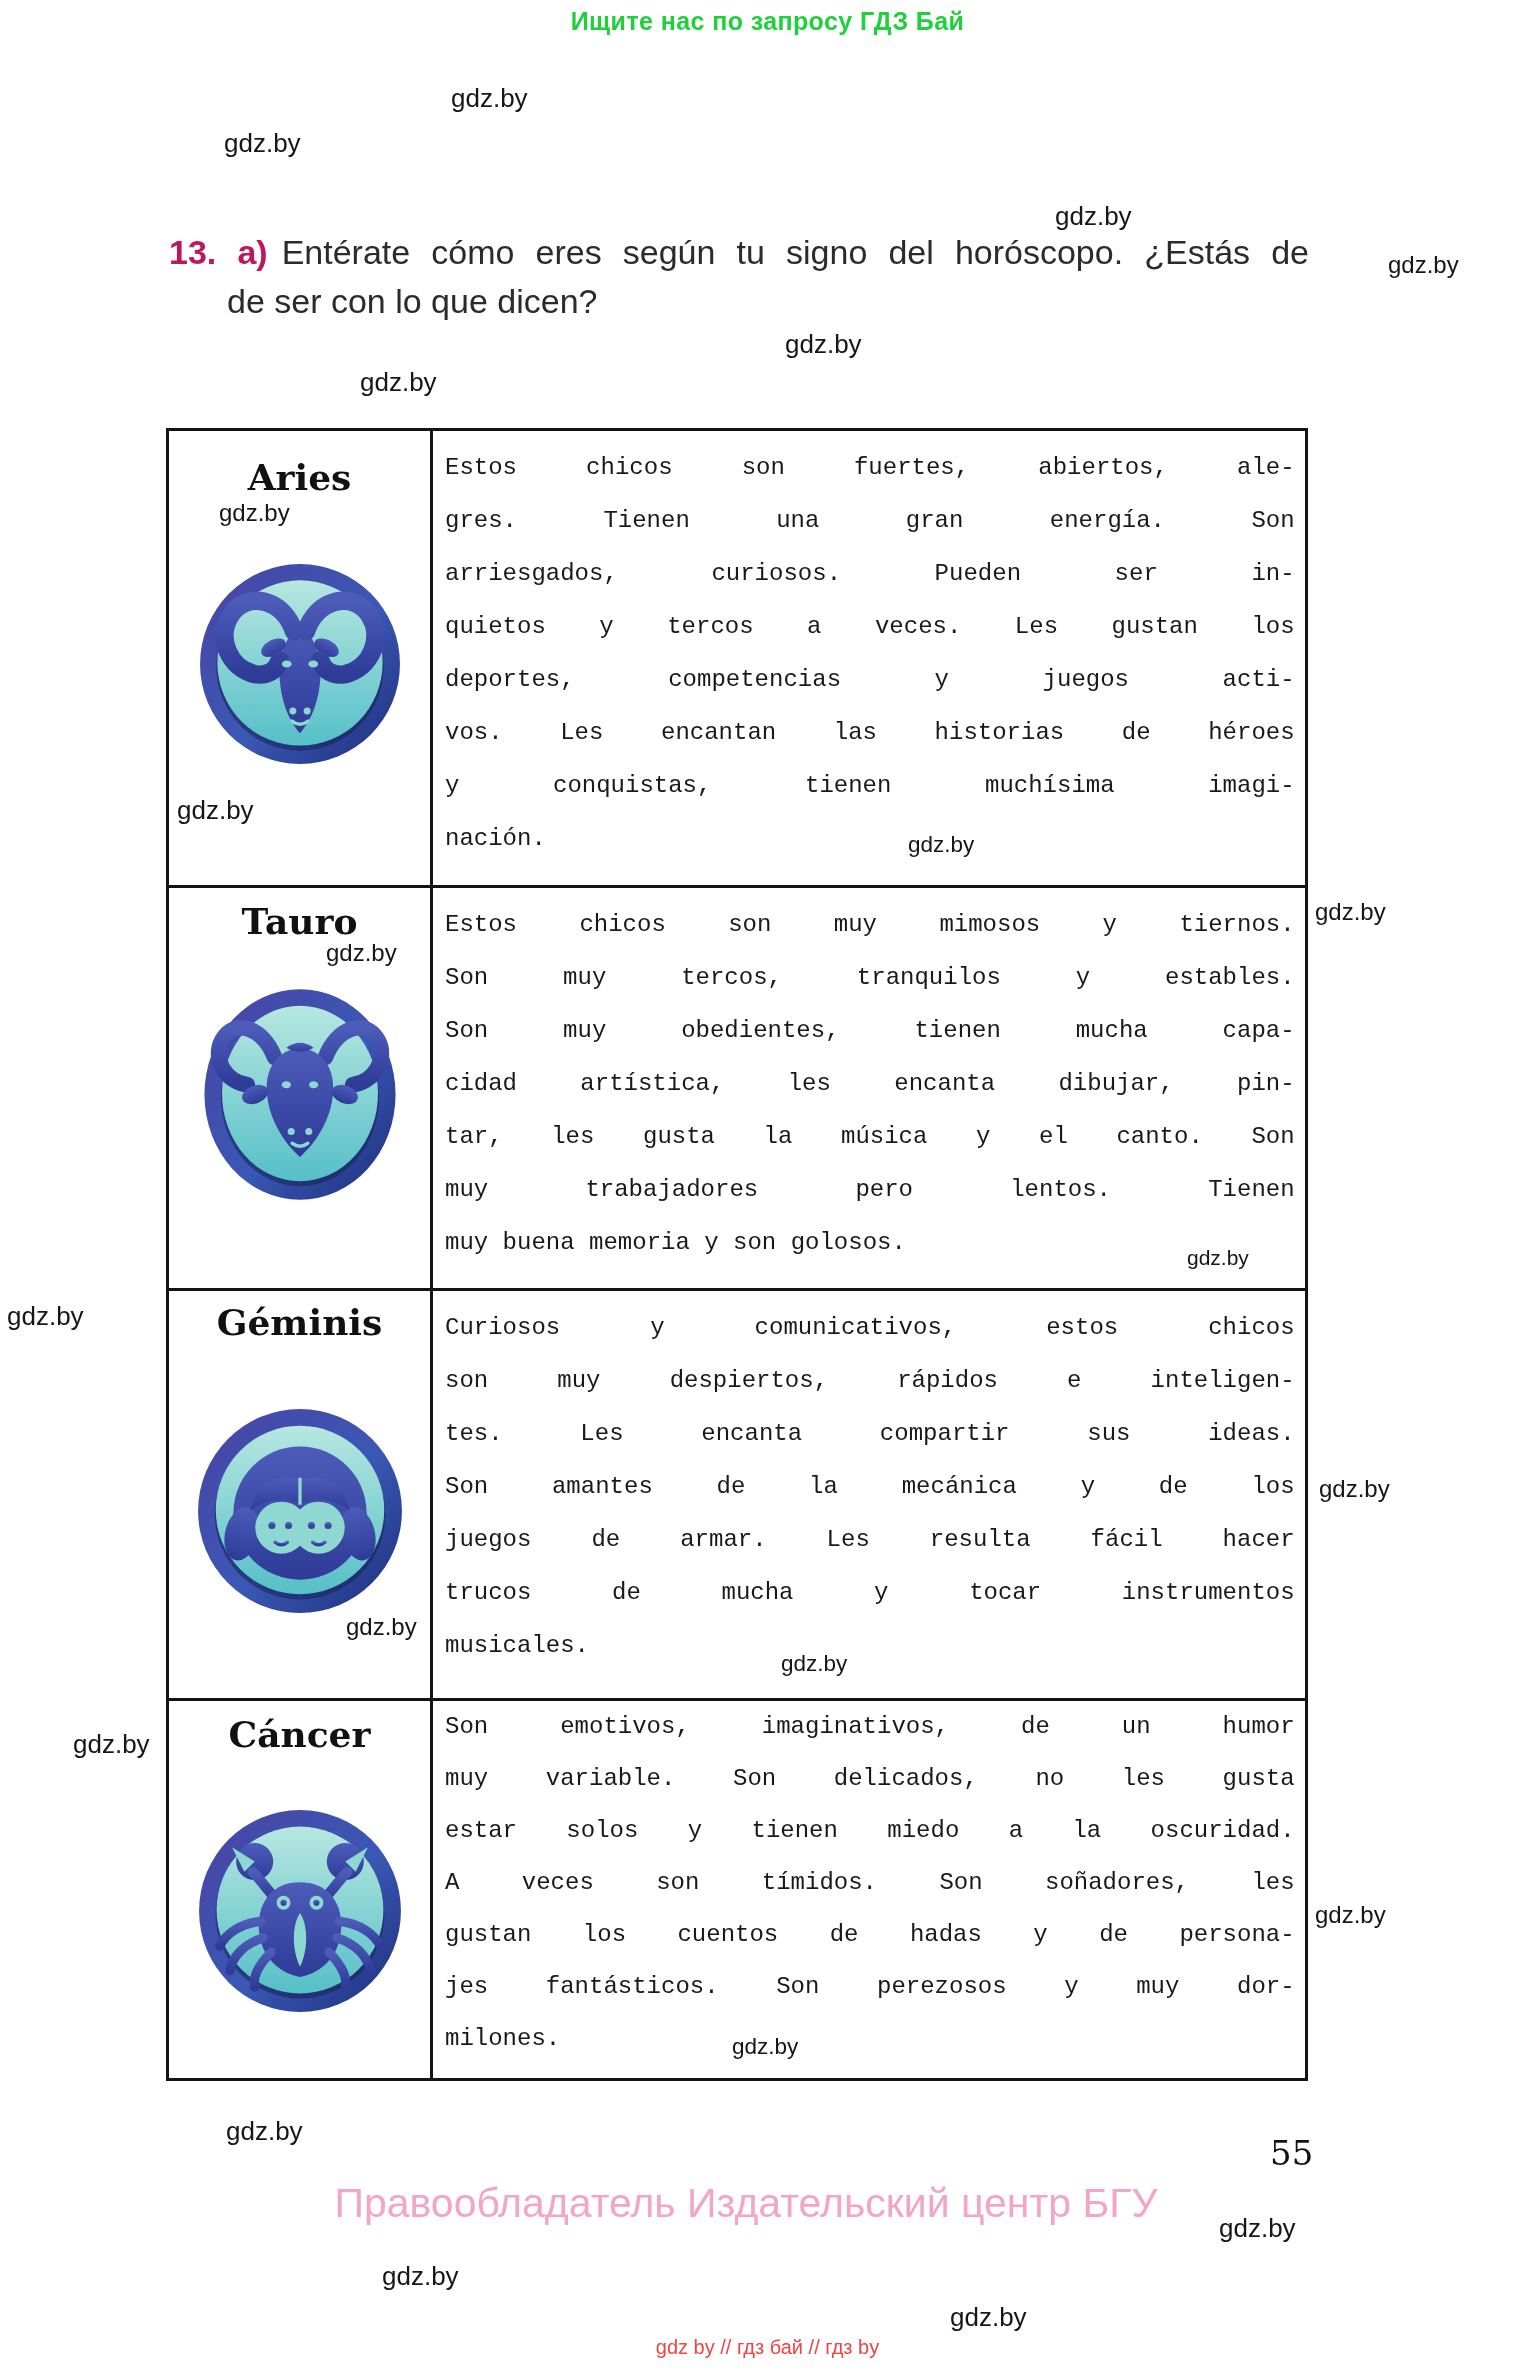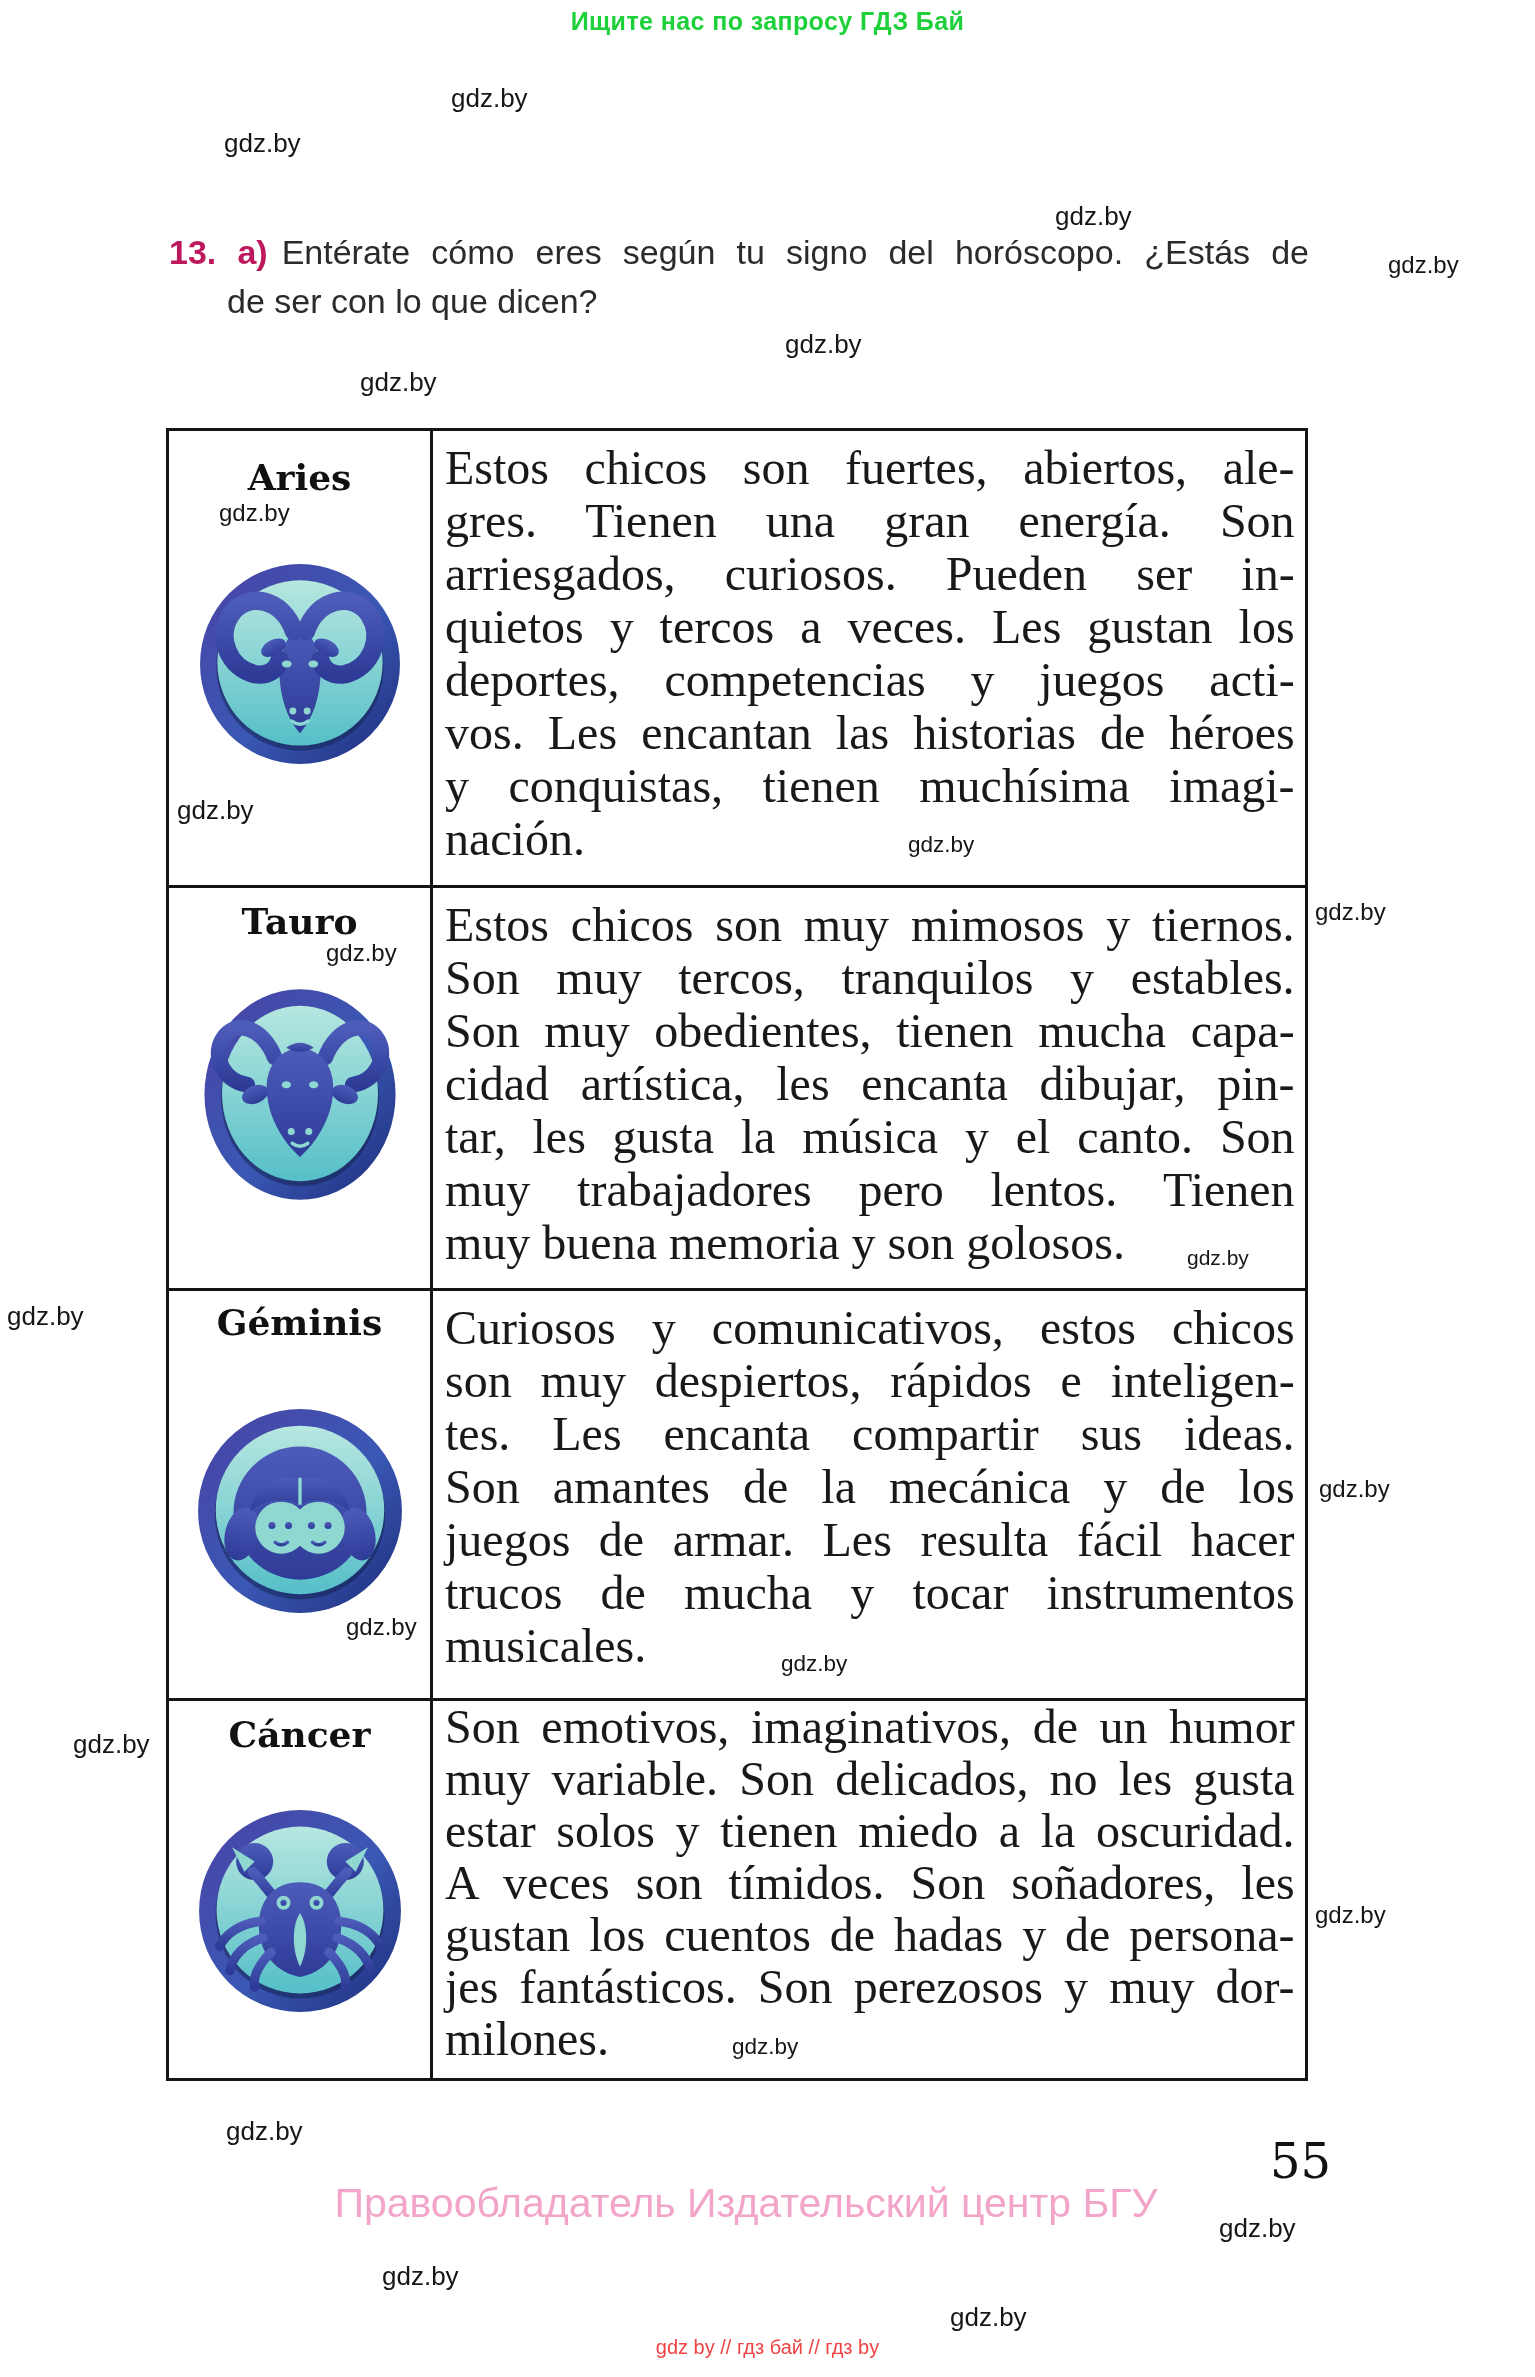--- a/index.html
+++ b/index.html
@@ -32,29 +32,29 @@
     grid-template-columns:261px 1fr;grid-template-rows:454px 403px 410px auto;
     background:#ffffff;}
   .cell{box-sizing:border-box;overflow:hidden;position:relative;}
   .cell.rsep{border-top:3.5px solid #141414;}
   .cell.cdesc{border-left:3.5px solid #141414;padding:10.4px 10.4px 0 12px;}
   .cell.c4{padding-top:0;}
   .sign-title{font-family:"DejaVu Serif","Liberation Serif",serif;font-weight:bold;
     font-size:36px;text-align:center;color:#111;}
   .t1{margin-top:25px;} .t2{margin-top:12px;} .t3{margin-top:9.5px;} .t4{margin-top:12px;}
   .icon-wrap{position:absolute;left:50%;transform:translateX(-50%);line-height:0;}
-  .desc{font-family:Liberation Serif, serif;font-size:48px;
+  .desc{font-family:Liberation Mono, monospace;font-size:24px;
     line-height:53px;color:#191919;}
   .c4 .desc{line-height:52px;}
   .tl{text-align:justify;text-align-last:justify;}
   .tl.last{text-align-last:left;}
 
   
   .page-number{position:absolute;left:1270px;top:2133px;
-    font-family:"DejaVu Serif","Liberation Serif",serif;font-size:48px;color:#111;}
+    font-family:"DejaVu Serif","Liberation Serif",serif;font-size:34px;color:#111;}
   .publisher{position:absolute;left:0;top:2180px;width:1492px;text-align:center;
     font-size:41px;color:#f2a5c8;}
   .footer-links{position:absolute;left:0;top:2336px;width:1535px;text-align:center;
     font-size:20px;color:#ef4444;}
 </style>
 </head>
 <body>
 
 <div id="page">
 

